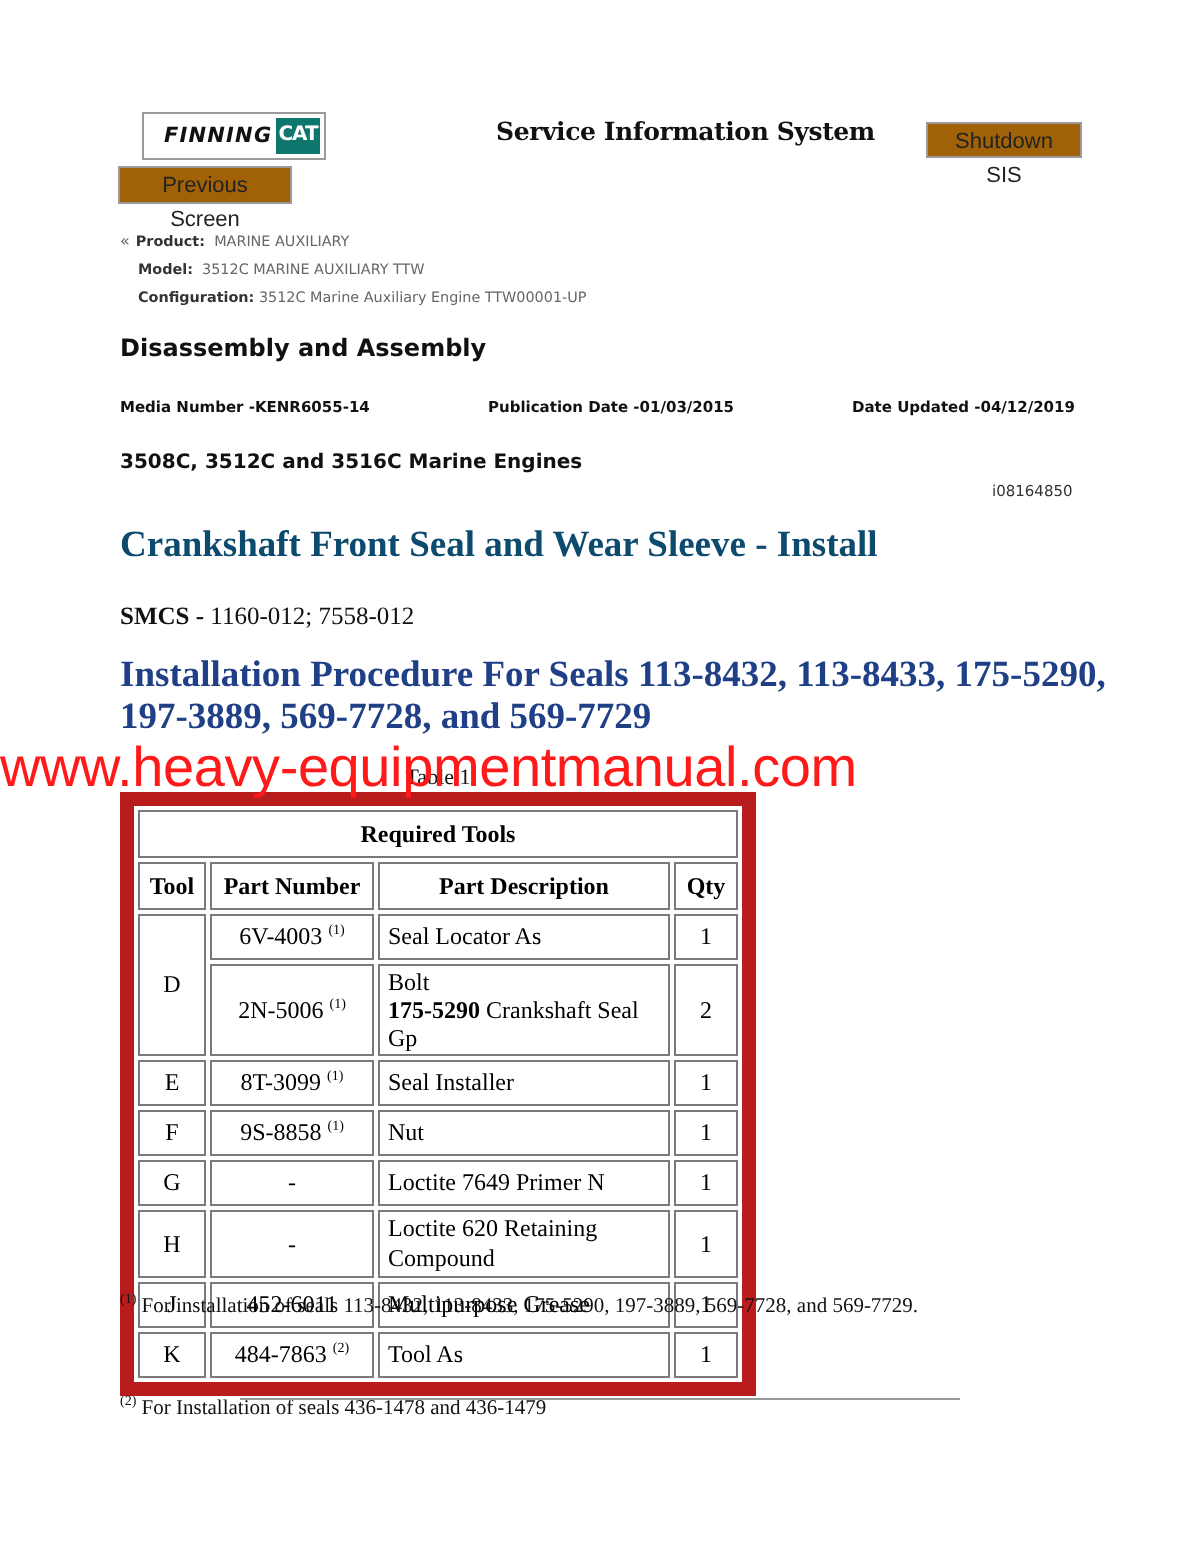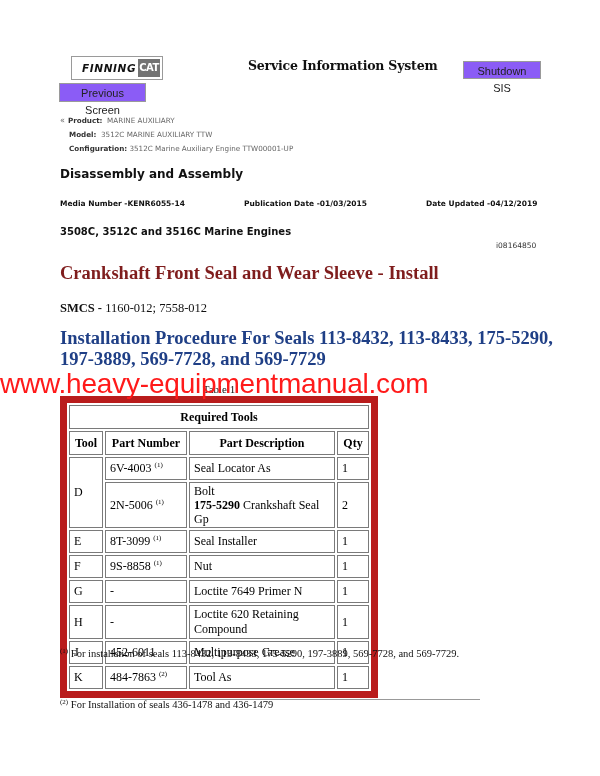--- a/index.html
+++ b/index.html
@@ -1,42 +1,42 @@
 <!DOCTYPE html>
 <html><head>
 <meta charset="utf-8">
 <style>
   html, body { margin:0; padding:0; background:#ffffff; }
   body { width:600px; height:776px; position:relative; overflow:hidden; font-family:"Liberation Serif", serif; color:#000; }
   .abs { position:absolute; }
   .logo-box { left:59px; top:56px; width:92px; height:24px; border:1px solid #9a9a9a; background:#fff; box-sizing:border-box;margin-left:12px; }
   .logo-finning { position:absolute; left:10px; top:5px; font-family:"DejaVu Sans", sans-serif; font-weight:bold; font-style:italic; font-size:10.5px; letter-spacing:0.6px; color:#111; }
-  .logo-cat { position:absolute; right:2px; top:2px; width:22px; height:18px; background:#737373; color:#fff; font-family:"DejaVu Sans", sans-serif; font-weight:bold; font-size:10px; line-height:18px; text-align:center; letter-spacing:-0.5px; }
-  .btn { border:1px solid #9a9a9a; background:#8b5cf6; font-family:"Liberation Sans", sans-serif; font-size:11px; color:#222; box-sizing:border-box; text-align:center; line-height:17px; }
+  .logo-cat { position:absolute; right:2px; top:2px; width:22px; height:18px; background:#0f766e; color:#fff; font-family:"DejaVu Sans", sans-serif; font-weight:bold; font-size:10px; line-height:18px; text-align:center; letter-spacing:-0.5px; }
+  .btn { border:1px solid #9a9a9a; background:#a16207; font-family:"Liberation Sans", sans-serif; font-size:11px; color:#222; box-sizing:border-box; text-align:center; line-height:17px; }
   .prev-btn { left:59px; top:83px; width:87px; height:19px; }
   .shutdown-btn { left:463px; top:61px; width:78px; height:18px; }
   .sis-title { left:248px; top:58px; font-family:"DejaVu Serif", serif; font-weight:bold; font-size:12.5px; letter-spacing:-0.2px; color:#111; }
   .meta { font-family:"DejaVu Sans", sans-serif; font-size:7.2px; color:#666; }
   .meta b { color:#333; font-weight:bold; }
   .crumb-icon { color:#666; font-size:8px; margin-right:3px; }
   .da-title { left:60px; top:167px; font-family:"DejaVu Sans", sans-serif; font-weight:bold; font-size:12px; color:#111; }
   .da-sub { left:60px; top:182px; font-family:"DejaVu Sans", sans-serif; font-weight:bold; font-size:10px; color:#111;margin-top:44px; }
   .media { top:199px; font-family:"DejaVu Sans", sans-serif; font-weight:bold; font-size:7.5px; color:#111; }
   .docid { left:496px; top:241px; font-family:"DejaVu Sans", sans-serif; font-size:7.5px; color:#333; }
-  .h1 { left:60px; top:263px; font-family:"Liberation Serif", serif; font-weight:bold; font-size:18.5px; color:#7f1d1d; white-space:nowrap; }
+  .h1 { left:60px; top:263px; font-family:"Liberation Serif", serif; font-weight:bold; font-size:18.5px; color:#0c4a6e; white-space:nowrap; }
   .smcs { left:60px; top:301px; font-size:12.5px; color:#111; }
   .smcs b { font-weight:bold; }
   .h2 { left:60px; top:328px; width:500px; font-family:"Liberation Serif", serif; font-weight:bold; font-size:18.5px; line-height:21px; color:#1f3f86; }
   .caption { left:60px; top:383px; width:318px; text-align:center; font-size:11px; color:#111; }
   .watermark { left:0; width:600px; top:368px; text-align:left; font-family:"Liberation Sans", sans-serif; font-size:28px; color:#ff1a1a; white-space:nowrap; letter-spacing:-0.2px; }
   table.tools { position:absolute; left:60px; top:396px; width:318px; border:7px solid #b91c1c; border-collapse:separate; border-spacing:2px; font-size:12px; background:#fff; }
   table.tools td, table.tools th { border:1px solid #7a7a7a; padding:1px 4px; }
   table.tools th { font-weight:bold; text-align:center; height:20px; }
   table.tools td { height:19px; }
-  .c { }
+  .c { text-align:center; }
   .sup { font-size:7px; vertical-align:super; line-height:0; }
   .fn { left:60px; font-size:10.5px; color:#111; }
   .fn .sup { font-size:7px; }
   .rule { left:120px; top:699px; width:360px; height:0; border-top:1px solid #999; }
 </style>
 </head>
 <body>
 
 <div class="abs logo-box">
   <span class="logo-finning">FINNING</span>

